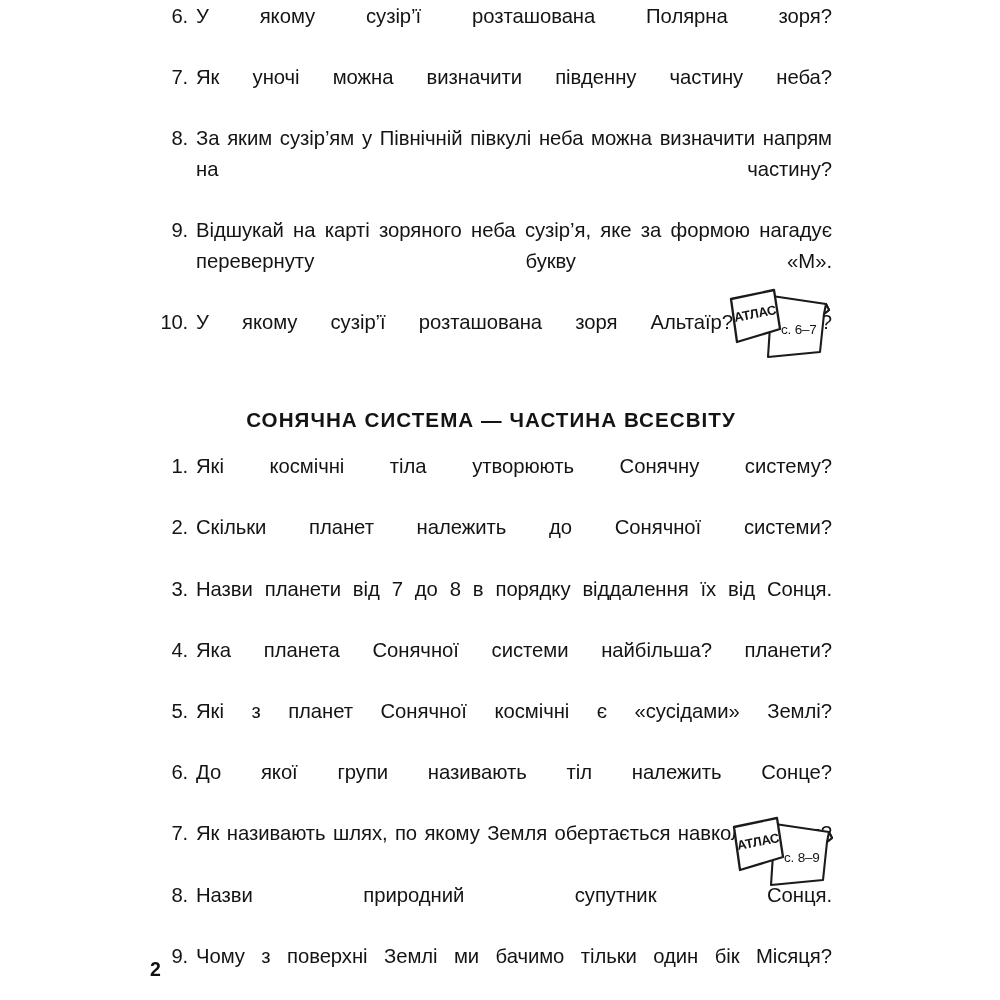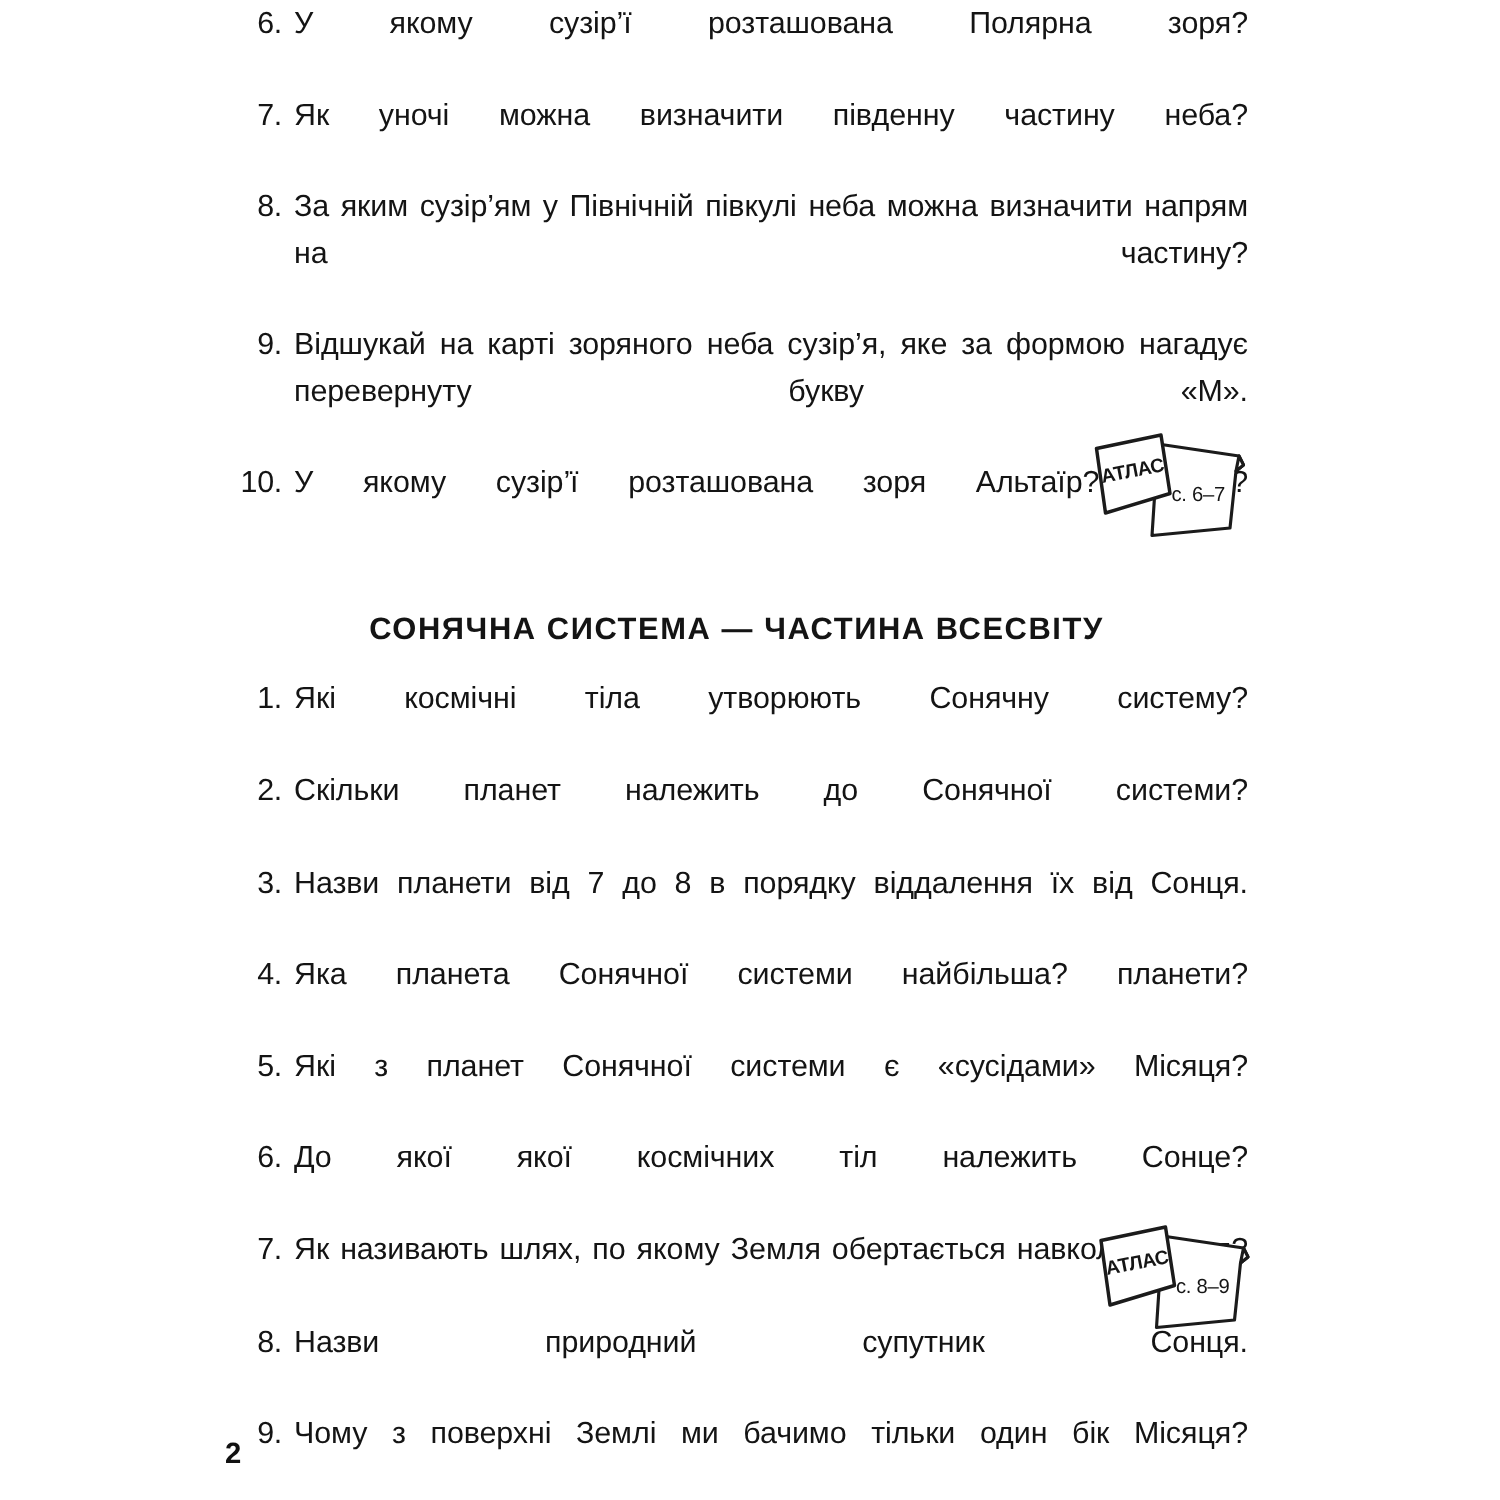--- a/index.html
+++ b/index.html
@@ -157,25 +157,25 @@
     <li class="qitem">
       <span class="qnum">3.</span>
       <span class="qtext">Назви планети від 7 до 8 в порядку віддалення їх від Сонця.</span>
     </li>
     <li class="qitem">
       <span class="qnum">4.</span>
       <span class="qtext single">Яка планета Сонячної системи найбільша? планети?</span>
     </li>
     <li class="qitem">
       <span class="qnum">5.</span>
-      <span class="qtext single">Які з планет Сонячної системи є «сусідами» Місяця?</span>
+      <span class="qtext single">Які з планет Сонячної космічні є «сусідами» Землі?</span>
     </li>
     <li class="qitem">
       <span class="qnum">6.</span>
-      <span class="qtext single">До якої якої космічних тіл належить Сонце?</span>
+      <span class="qtext single">До якої групи називають тіл належить Сонце?</span>
     </li>
     <li class="qitem">
       <span class="qnum">7.</span>
       <span class="qtext">Як називають шлях, по якому Земля обертається навколо Сонця?</span>
     </li>
     <li class="qitem">
       <span class="qnum">8.</span>
       <span class="qtext single">Назви природний супутник Сонця.</span>
     </li>
     <li class="qitem">

